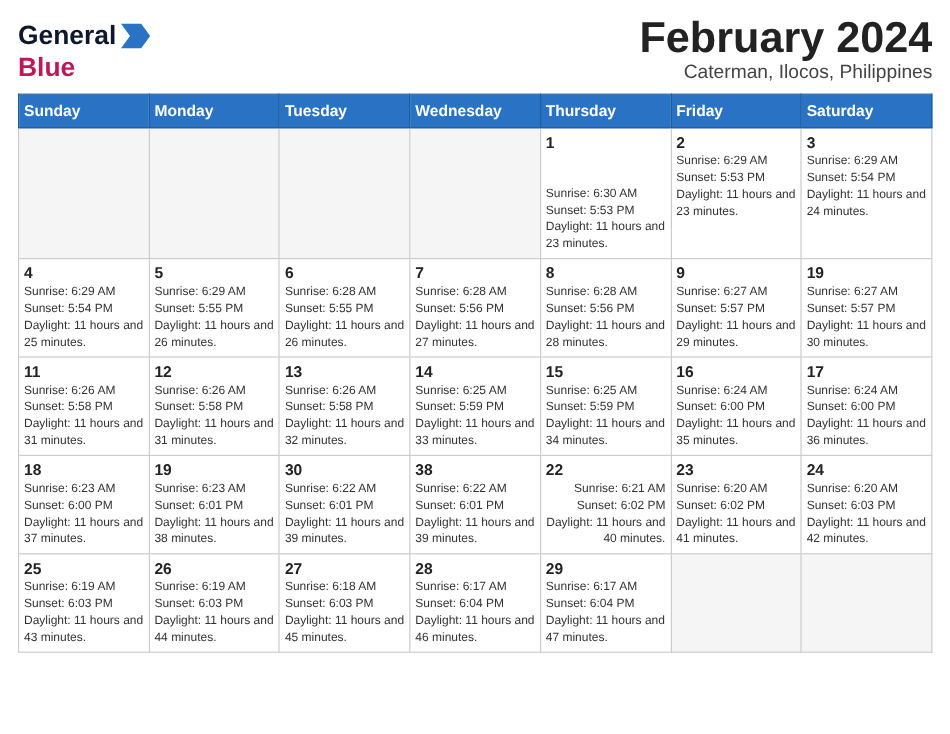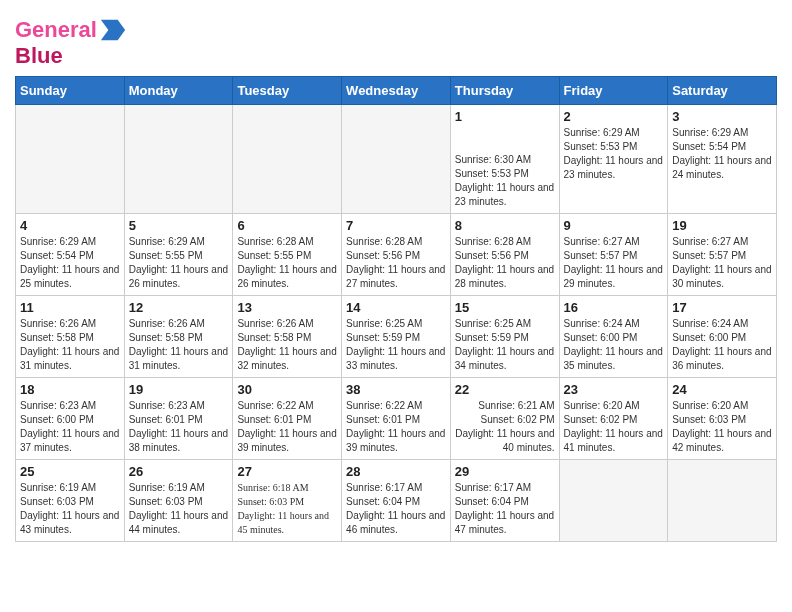--- a/index.html
+++ b/index.html
@@ -20,21 +20,21 @@
       display: flex;
       align-items: center;
       margin-top: 6px;
     }
     .logo-text {
       font-size: 22px;
       font-weight: bold;
       color: #333;
       line-height: 1.1;
     }
-    .logo-blue { color: #ec4899; }
+    .logo-blue { color: #0f172a; }
     .logo-icon {
       width: 28px;
       height: 28px;
       margin-left: 2px;
     }
     .title-area {
       text-align: right;
     }
     .month-title {
       font-size: 36px;
@@ -95,20 +95,24 @@
 
         <svg class="logo-icon" viewBox="0 0 30 30">
           <polygon points="2,4 20,4 28,15 20,26 2,26 10,15" fill="#2a72c3"></polygon>
         </svg>
       </div>
       <div class="logo-text" style="color:#be185d;font-size:22px;">
         <span>Blue</span>
       </div>
     </div>
   </div>
+  <div class="title-area">
+    <div class="month-title">February 2024</div>
+    <div class="location-title">Caterman, Ilocos, Philippines</div>
+  </div>
 </div>
 
 <table>
   <thead>
     <tr>
     <th>Sunday</th>
         <th>Monday</th>
         <th>Tuesday</th>
         <th>Wednesday</th>
         <th>Thursday</th>
@@ -281,21 +285,21 @@
 Daylight: 11 hours and 43 minutes.</div>
         </td>
         <td>
           <div class="day-num">26</div>
           <div class="day-info" style="white-space: pre-line;">Sunrise: 6:19 AM
 Sunset: 6:03 PM
 Daylight: 11 hours and 44 minutes.</div>
         </td>
         <td>
           <div class="day-num">27</div>
-          <div class="day-info" style="white-space: pre-line; font-family: Liberation Serif, serif;">Sunrise: 6:18 AM
+          <div class="day-info" style="white-space: pre-line;">Sunrise: 6:18 AM
 Sunset: 6:03 PM
 Daylight: 11 hours and 45 minutes.</div>
         </td>
         <td>
           <div class="day-num">28</div>
           <div class="day-info" style="white-space: pre-line;">Sunrise: 6:17 AM
 Sunset: 6:04 PM
 Daylight: 11 hours and 46 minutes.</div>
         </td>
         <td>

